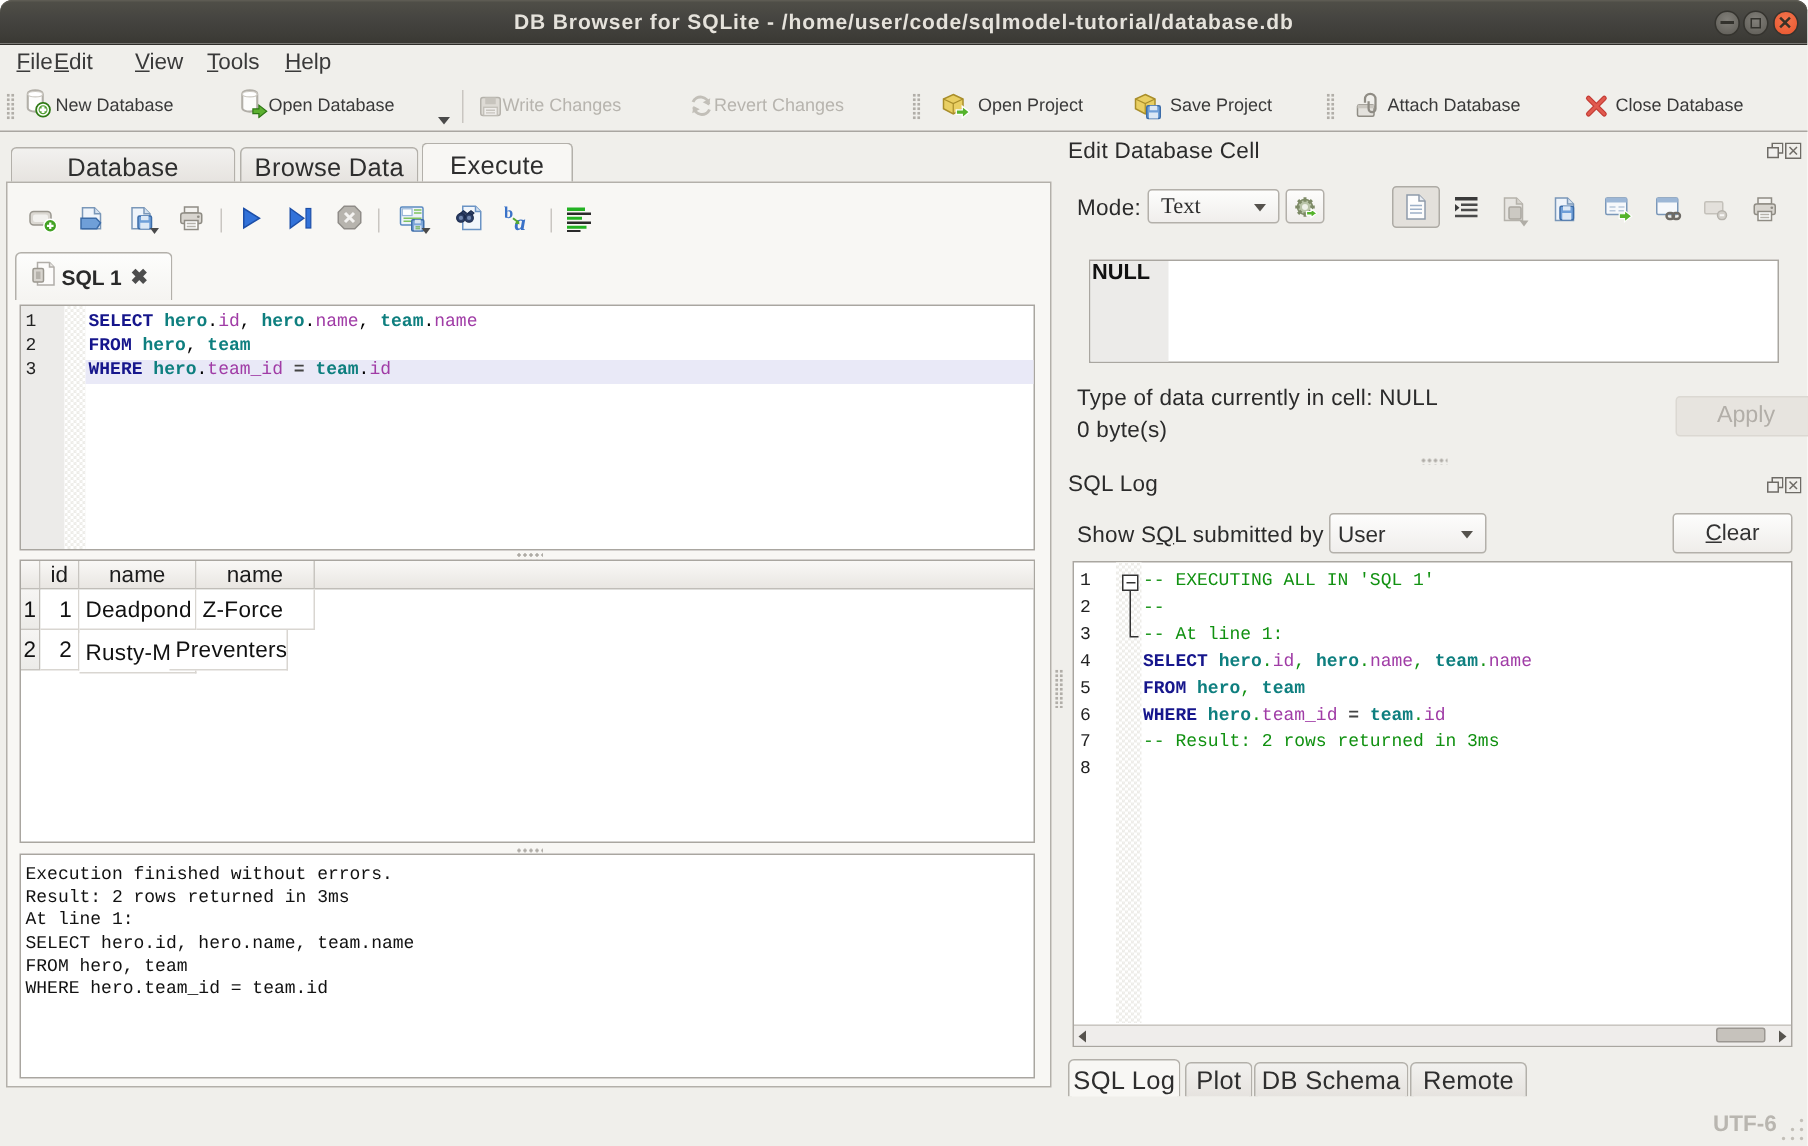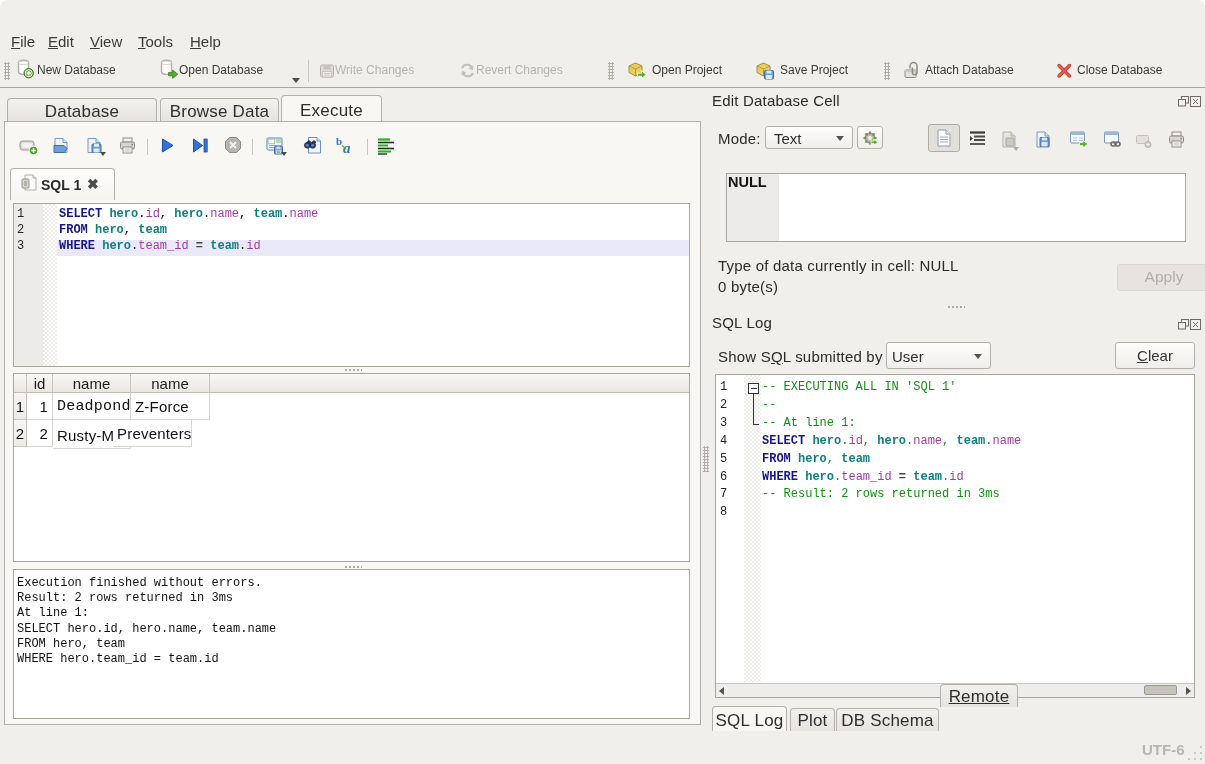--- a/index.html
+++ b/index.html
@@ -70,24 +70,40 @@
     background:linear-gradient(#fdfdfc,#f0eeec); font-size:15px; color:#2e2e2e; }
   .combo .arr { position:absolute; right:8px; top:50%; margin-top:-2px; width:0; height:0;
     border-left:4px solid transparent; border-right:4px solid transparent;
     border-top:5px solid #55524d; }
   .dock-title { position:absolute; font-size:15px; letter-spacing:0.2px; color:#2b2b2b; }
 </style>
 </head>
 <body>
 <div id="win">
 
+  <div id="titlebar">
+    <div id="title-text">DB Browser for SQLite - /home/user/code/sqlmodel-tutorial/database.db</div>
+    <div class="winbtn" style="left:1143px;">
+        <span>
+          <i style="display:block; width:9px; height:2px; background:#33322d;"></i>
+        </span>
+      </div>
+    <div class="winbtn" style="left:1162px;">
+        <span>
+          <i style="display:block; width:7px; height:7px; border:1.5px solid #33322d;"></i>
+        </span>
+      </div>
+    <div class="winbtn" id="btn-close" style="left:1181.5px;">
+        <span style="font-size:12px; color:#3a3126;">✕</span>
+      </div>
+  </div>
 
   <div id="menubar">
     <div class="menu-item" style="left:11px;"><u>F</u>ile</div>
-    <div class="menu-item" style="left:48px;"><u>E</u>dit</div>
+    <div class="menu-item" style="left:36px;"><u>E</u>dit</div>
     <div class="menu-item" style="left:90px;"><u>V</u>iew</div>
     <div class="menu-item" style="left:138px;"><u>T</u>ools</div>
     <div class="menu-item" style="left:190px;"><u>H</u>elp</div>
   </div>
 
   <div id="toolbar">
     <div class="grip-v" style="left:4px; top:8px;"></div>
     <div class="tb-icon" style="left:17px; top:5px;" id="ic-newdb"><svg width="17" height="20" viewBox="0 0 17 20">
           <path d="M1.5 3.6 C1.5 2.1 3.9 1.2 6.5 1.2 C9.1 1.2 11.5 2.1 11.5 3.6 L11.5 13 C11.5 14.5 9.1 15.4 6.5 15.4 C3.9 15.4 1.5 14.5 1.5 13 Z" fill="#fcfcfb" stroke="#b2afa8" stroke-width="1.4"></path>
           <ellipse cx="6.5" cy="3.8" rx="4.9" ry="1.8" fill="#ffffff" stroke="#ccc9c2" stroke-width="0.8"></ellipse>
@@ -254,21 +270,21 @@
   <div class="dots-h" style="left:344px; top:368px;"></div>
 
   <div class="box" id="grid" style="left:13px; top:373px; width:677px; height:189px;">
     <div class="hdrcell" style="left:0; top:0; width:675px; height:19px; border-right:none;"></div>
     <div class="hdrcell" style="left:0; top:0; width:13px; height:19px;"></div>
     <div class="hdrcell" style="left:13px; top:0; width:26px; height:19px; padding-top:1px;">id</div>
     <div class="hdrcell" style="left:39px; top:0; width:78px; height:19px; padding-top:1px;">name</div>
     <div class="hdrcell" style="left:117px; top:0; width:79px; height:19px; padding-top:1px;">name</div>
     <div class="cell rowhdr" style="left:0; top:19px; width:13px; height:27px; padding-top:5px;">1</div>
     <div class="cell" style="left:13px; top:19px; width:26px; height:27px; padding:5px 4px 0 0; text-align:right;">1</div>
-    <div class="cell" style="left:39px; top:19px; width:78px; height:27px; padding:5px 0 0 4px;font-family:Liberation Mono, monospace;">Deadpond</div>
+    <div class="cell" style="left:39px; top:19px; width:78px; height:27px; padding:5px 0 0 4px;">Deadpond</div>
     <div class="cell" style="left:117px; top:19px; width:79px; height:27px; padding:5px 0 0 4px;">Z-Force</div>
     <div class="cell rowhdr" style="left:0; top:46px; width:13px; height:27px; padding-top:5px;">2</div>
     <div class="cell" style="left:13px; top:46px; width:26px; height:27px; padding:5px 4px 0 0; text-align:right;">2</div>
     <div class="cell" style="left:39px; top:48px; width:78px; height:27px; padding:5px 16px 0 4px;">Rusty-Man</div>
     <div class="cell" style="left:99px; top:46px; width:79px; height:27px; padding:5px 0 0 4px;">Preventers</div>
   </div>
   <div class="dots-h" style="left:344px; top:565px;"></div>
 
   <div class="box" id="msg" style="left:13px; top:569px; width:677px; height:150px;">
     <div class="abs mono" style="left:3px; top:6px; line-height:15.2px; color:#111;">Execution finished without errors.
@@ -285,21 +301,21 @@
   <div class="abs" style="left:1178px; top:93px;"><svg width="11" height="11" viewBox="0 0 11 11" fill="none" stroke="#6e6b66">
         <rect x="3.5" y="0.5" width="7" height="6.5"></rect>
         <rect x="0.5" y="3.5" width="7" height="6.5" fill="#f1f0ee"></rect>
       </svg></div>
   <div class="abs" style="left:1190px; top:93px;"><svg width="11" height="11" viewBox="0 0 11 11" fill="none" stroke="#6e6b66">
         <rect x="0.5" y="0.5" width="10" height="10"></rect>
         <path d="M3 3 l5 5 M8 3 l-5 5"></path>
       </svg></div>
   <div class="dock-title" style="left:718px; top:129.5px;">Mode:</div>
   <div class="combo" style="left:765px; top:126px; width:88px; height:23px;">
-      <span style="position:absolute; left:8px; top:3px;">Text</span>
+      <span style="position:absolute; left:8px; top:3px;font-family:Liberation Serif, serif;">Text</span>
       <span class="arr"></span>
     </div>
   <div class="btn" style="left:857px; top:126px; width:26px; height:23px;" id="gearbtn">
       <svg width="18" height="18" viewBox="0 0 18 18">
         <circle cx="9" cy="9" r="5" fill="#b9c4a8" stroke="#7d8a66"></circle>
         <g stroke="#7d8a66" stroke-width="2">
           <path d="M9 2.5 v3 M9 12.5 v3 M2.5 9 h3 M12.5 9 h3 M4.4 4.4 l2.1 2.1 M11.5 11.5 l2.1 2.1 M13.6 4.4 l-2.1 2.1 M6.5 11.5 l-2.1 2.1"></path>
         </g>
         <circle cx="9" cy="9" r="2" fill="#eef1e8"></circle>
         <path d="M10 12 h3 v-1.8 l3.8 3 -3.8 3 v-1.8 h-3 z" fill="#55b32c" stroke="#fff" stroke-width="0.8"></path>
@@ -396,21 +412,21 @@
 
     <div class="abs" style="left:0; top:308px; width:478px; height:14px; background:#efedeb; border-top:1px solid #c9c6c1;"></div>
     <div class="abs" style="left:3px; top:312px; width:0; height:0; border-top:4px solid transparent; border-bottom:4px solid transparent; border-right:5px solid #56534e;"></div>
     <div class="abs" style="left:470px; top:312px; width:0; height:0; border-top:4px solid transparent; border-bottom:4px solid transparent; border-left:5px solid #56534e;"></div>
     <div class="abs" style="left:428px; top:310px; width:33px; height:10px; background:#c6c2bc; border:1px solid #9b9792; border-radius:2px;"></div>
   </div>
 
   <div class="mtab active" style="left:712px; top:706px; width:75px; height:25px; padding-top:4px;">SQL Log</div>
   <div class="mtab" style="left:790px; top:708px; width:45px; height:23px; padding-top:2px;">Plot</div>
   <div class="mtab" style="left:836px; top:708px; width:103px; height:23px; padding-top:2px;">DB Schema</div>
-  <div class="mtab" style="left:940px; top:684px; width:78px; height:23px; padding-top:2px;text-decoration:underline;">Remote</div>
+  <div class="mtab" style="left:940px; top:708px; width:78px; height:23px; padding-top:2px;">Remote</div>
 
   <div class="abs" style="left:1142px; top:741px; font-size:15px; font-weight:bold; color:#b9b6b0;">UTF-6</div>
   <div class="abs" style="left:1186px; top:744px;"><svg width="18" height="18" viewBox="0 0 18 18">
         <g fill="#c2bfb8">
           <circle cx="15" cy="3" r="1.1"></circle>
           <circle cx="15" cy="9" r="1.1"></circle>
           <circle cx="9" cy="9" r="1.1"></circle>
           <circle cx="15" cy="15" r="1.1"></circle>
           <circle cx="9" cy="15" r="1.1"></circle>
           <circle cx="3" cy="15" r="1.1"></circle>

